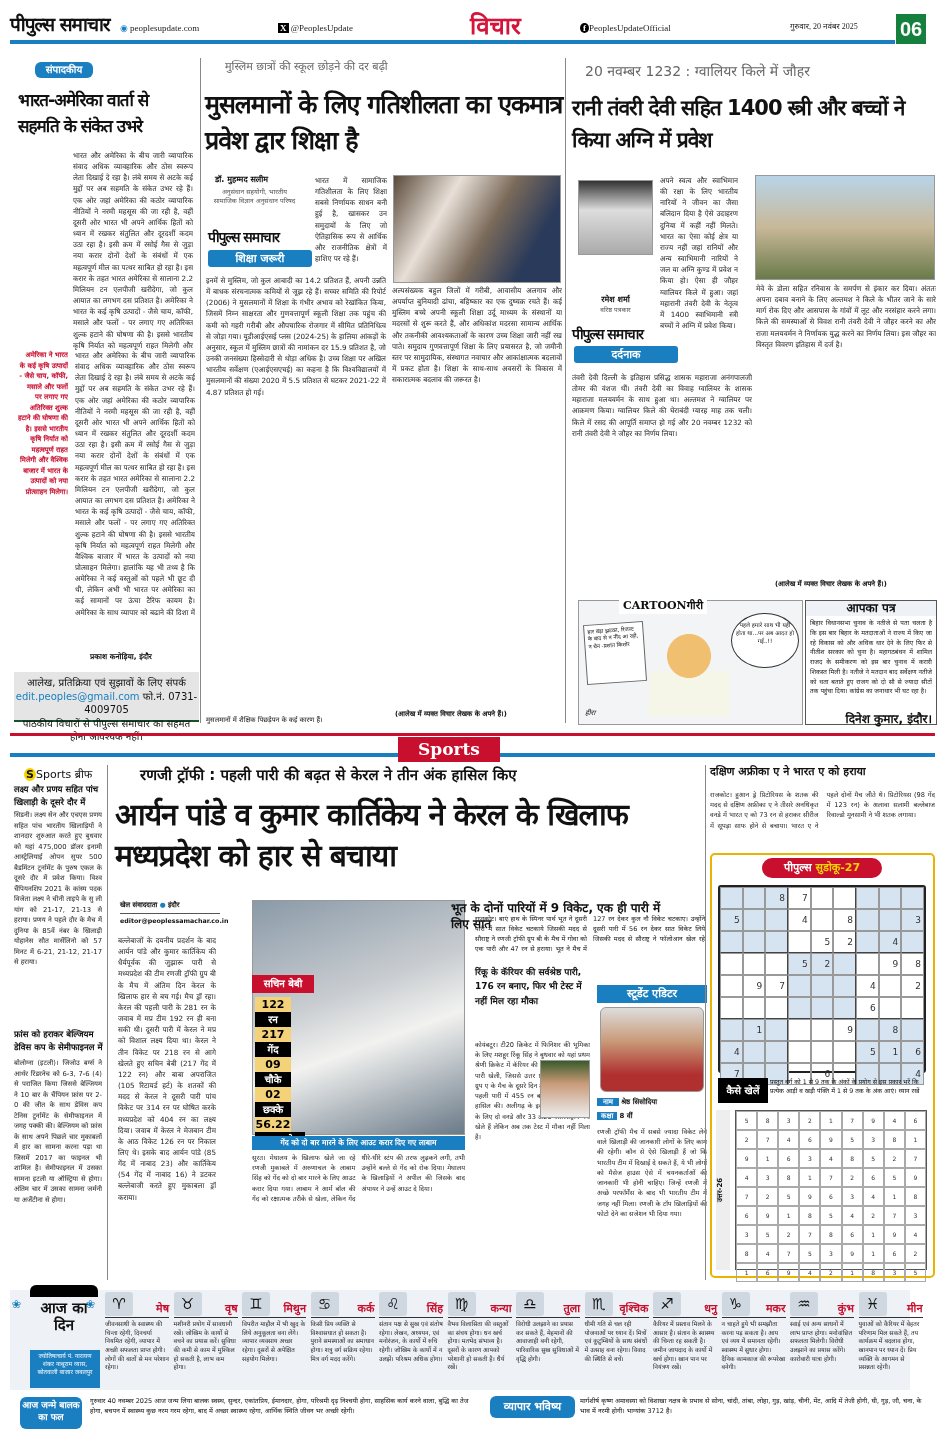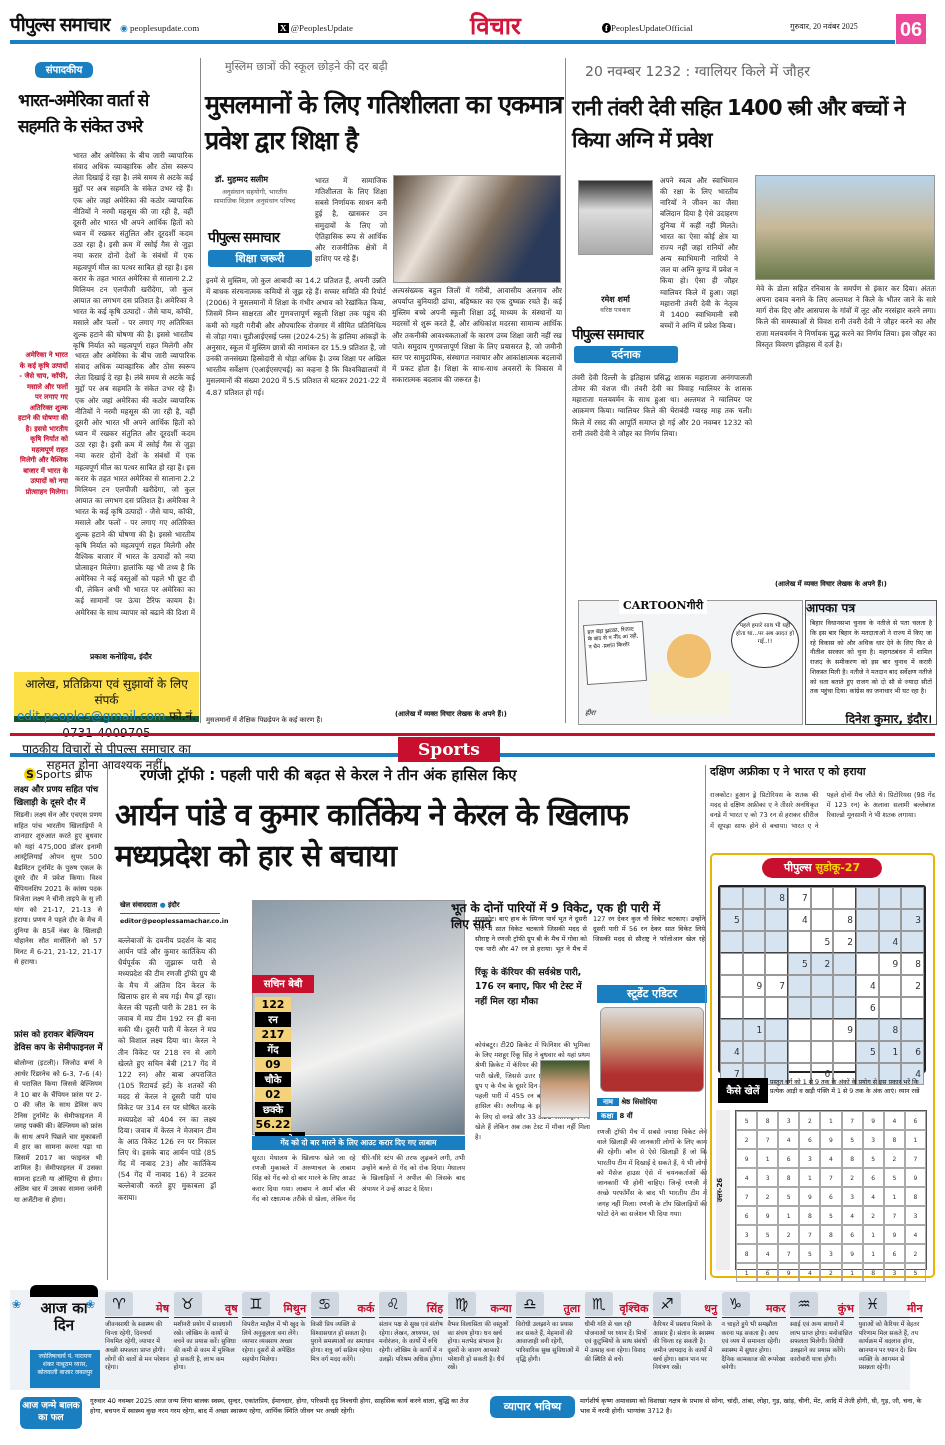--- a/index.html
+++ b/index.html
@@ -1,21 +1,21 @@
 <!DOCTYPE html>
 <html><head>
 <meta charset="utf-8">
 <style>
 *{box-sizing:border-box;margin:0;padding:0}
 body{width:945px;height:1445px;background:#fff;font-family:"DejaVu Sans",sans-serif;color:#111;position:relative;overflow:hidden;font-size:8px;line-height:1.35}
 .abs{position:absolute}
 .logo{left:10px;top:12px;font-size:19px;font-weight:bold;color:#111;font-family:"DejaVu Serif",serif;letter-spacing:-1px}
 .mh-link{font-size:9px;color:#222;font-family:"Liberation Serif",serif}
 .vichar{left:470px;top:10px;font-size:24px;font-weight:bold;color:#d4143a;font-family:"DejaVu Serif",serif}
-.pageno{left:896px;top:14px;width:30px;height:30px;background:#ec4899;color:#fff;font-size:20px;font-weight:bold;text-align:center;line-height:30px;font-family:"Liberation Sans",sans-serif}
+.pageno{left:896px;top:14px;width:30px;height:30px;background:#15803d;color:#fff;font-size:20px;font-weight:bold;text-align:center;line-height:30px;font-family:"Liberation Sans",sans-serif}
 .blue-rule{left:10px;top:40px;width:885px;height:4px;background:#1a7fc1}
 .tag{background:#1a7fc1;color:#fff;border-radius:6px;text-align:center;font-weight:bold}
 .hl{font-weight:bold;color:#111;font-family:"DejaVu Sans",sans-serif;letter-spacing:-1px}
 .sub-hl{color:#666;font-family:"DejaVu Sans",sans-serif}
 .col{font-size:7.2px;line-height:1.55;color:#222;text-align:justify;overflow:hidden}
 .photo{background:linear-gradient(135deg,#a89888,#d8cfc2 40%,#6a5a4a);border:1px solid #999}
 .vline{width:1px;background:#888}
 .sports-bar{left:10px;top:733px;width:925px;height:3px;background:#c8102e}
 .sports-blue{left:10px;top:753px;width:925px;height:4px;background:#1a7fc1}
 .sports-tag{left:398px;top:737px;width:102px;height:25px;background:#c8102e;color:#fff;font-size:17px;font-weight:bold;text-align:center;line-height:25px;font-family:"DejaVu Serif",serif}
@@ -30,32 +30,32 @@
 .rashi-text{font-size:7px;line-height:1.4;color:#222;margin-top:2px}
 .horo-bg{left:10px;top:1290px;width:900px;height:100px;background:#eef1f5}
 </style>
 </head>
 <body>
 
 <div class="abs logo"><span>पीपुल्स समाचार</span></div>
 <div class="abs mh-link" style="left:120px;top:22px"><span style="color:#1a7fc1">◉ </span><span>peoplesupdate.com</span></div>
 <div class="abs mh-link" style="left:278px;top:22px"><span style="background:#000;color:#fff;padding:0 2px;font-weight:bold">X</span> <span>@PeoplesUpdate</span></div>
 <div class="abs vichar">विचार</div>
-<div class="abs mh-link" style="left:602px;top:22px"><span style="background:#000;color:#fff;border-radius:50%;padding:0 3px;font-weight:bold">f</span><span>PeoplesUpdateOfficial</span></div>
+<div class="abs mh-link" style="left:580px;top:22px"><span style="background:#000;color:#fff;border-radius:50%;padding:0 3px;font-weight:bold">f</span><span>PeoplesUpdateOfficial</span></div>
 <div class="abs mh-link" style="left:790px;top:22px;font-size:8px">गुरुवार, 20 नवंबर 2025</div>
 <div class="abs pageno">06</div>
 <div class="abs blue-rule"></div>
 
 <div class="abs tag" style="left:35px;top:62px;width:58px;height:16px;font-size:10px;line-height:16px">संपादकीय</div>
 <div class="abs hl" style="left:18px;top:88px;width:175px;font-size:17px;line-height:1.5">भारत-अमेरिका वार्ता से सहमति के संकेत उभरे</div>
 <div class="abs col" style="left:18px;top:150px;width:175px;height:200px;padding-left:55px">भारत और अमेरिका के बीच जारी व्यापारिक संवाद अधिक व्यावहारिक और ठोस स्वरूप लेता दिखाई दे रहा है। लंबे समय से अटके कई मुद्दों पर अब सहमति के संकेत उभर रहे हैं। एक ओर जहां अमेरिका की कठोर व्यापारिक नीतियों ने नरमी महसूस की जा रही है, वहीं दूसरी ओर भारत भी अपने आर्थिक हितों को ध्यान में रखकर संतुलित और दूरदर्शी कदम उठा रहा है। इसी क्रम में रसोई गैस से जुड़ा नया करार दोनों देशों के संबंधों में एक महत्वपूर्ण मील का पत्थर साबित हो रहा है। इस करार के तहत भारत अमेरिका से सालाना 2.2 मिलियन टन एलपीजी खरीदेगा, जो कुल आयात का लगभग दस प्रतिशत है। अमेरिका ने भारत के कई कृषि उत्पादों - जैसे चाय, कॉफी, मसाले और फलों - पर लगाए गए अतिरिक्त शुल्क हटाने की घोषणा की है। इससे भारतीय कृषि निर्यात को महत्वपूर्ण राहत मिलेगी और वैश्विक बाजार में भारत के उत्पादों को नया प्रोत्साहन मिलेगा। हालांकि यह भी तथ्य है कि अमेरिका ने कई वस्तुओं को पहले भी छूट दी थी, लेकिन अभी भी भारत पर अमेरिका का कई सामानों पर ऊंचा टैरिफ कायम है। अमेरिका के साथ व्यापार को बढ़ाने की दिशा में यह कदम सकारात्मक है। भारत को सकारात्मक रुख अपनाते हुए इसे आगे बढ़ाना चाहिए।</div>
 <div class="abs col" style="left:18px;top:350px;width:50px;height:265px;font-size:6.8px;color:#c8102e;text-align:right;font-weight:bold">अमेरिका ने भारत के कई कृषि उत्पादों - जैसे चाय, कॉफी, मसाले और फलों पर लगाए गए अतिरिक्त शुल्क हटाने की घोषणा की है। इससे भारतीय कृषि निर्यात को महत्वपूर्ण राहत मिलेगी और वैश्विक बाजार में भारत के उत्पादों को नया प्रोत्साहन मिलेगा।</div>
 <div class="abs col" style="left:75px;top:350px;width:120px;height:265px">भारत और अमेरिका के बीच जारी व्यापारिक संवाद अधिक व्यावहारिक और ठोस स्वरूप लेता दिखाई दे रहा है। लंबे समय से अटके कई मुद्दों पर अब सहमति के संकेत उभर रहे हैं। एक ओर जहां अमेरिका की कठोर व्यापारिक नीतियों ने नरमी महसूस की जा रही है, वहीं दूसरी ओर भारत भी अपने आर्थिक हितों को ध्यान में रखकर संतुलित और दूरदर्शी कदम उठा रहा है। इसी क्रम में रसोई गैस से जुड़ा नया करार दोनों देशों के संबंधों में एक महत्वपूर्ण मील का पत्थर साबित हो रहा है। इस करार के तहत भारत अमेरिका से सालाना 2.2 मिलियन टन एलपीजी खरीदेगा, जो कुल आयात का लगभग दस प्रतिशत है। अमेरिका ने भारत के कई कृषि उत्पादों - जैसे चाय, कॉफी, मसाले और फलों - पर लगाए गए अतिरिक्त शुल्क हटाने की घोषणा की है। इससे भारतीय कृषि निर्यात को महत्वपूर्ण राहत मिलेगी और वैश्विक बाजार में भारत के उत्पादों को नया प्रोत्साहन मिलेगा। हालांकि यह भी तथ्य है कि अमेरिका ने कई वस्तुओं को पहले भी छूट दी थी, लेकिन अभी भी भारत पर अमेरिका का कई सामानों पर ऊंचा टैरिफ कायम है। अमेरिका के साथ व्यापार को बढ़ाने की दिशा में यह कदम सकारात्मक है। भारत को सकारात्मक रुख अपनाते हुए इसे आगे बढ़ाना चाहिए।</div>
 <div class="abs" style="left:90px;top:652px;font-size:7.5px;font-weight:bold">प्रकाश कनोड़िया, इंदौर</div>
-<div class="abs" style="left:14px;top:672px;width:185px;height:50px;background:#fde047;border-bottom:6px solid #14532d;text-align:center;font-size:12px;padding-top:4px">
+<div class="abs" style="left:14px;top:672px;width:185px;height:50px;background:#e5e5e5;border-bottom:2px solid #14532d;text-align:center;font-size:10px;padding-top:4px">
   <div>आलेख, प्रतिक्रिया एवं सुझावों के लिए संपर्क</div>
   <div><span style="color:#1a7fc1">edit.peoples@gmail.com</span> <span>फो.नं. 0731-4009705</span></div>
   <div>पाठकीय विचारों से पीपुल्स समाचार का सहमत होना आवश्यक नहीं।</div>
 </div>
 <div class="abs vline" style="left:200px;top:58px;height:665px"></div>
 
 <div class="abs sub-hl" style="left:225px;top:60px;width:340px;font-size:11px">मुस्लिम छात्रों की स्कूल छोड़ने की दर बढ़ी</div>
 <div class="abs hl" style="left:205px;top:87px;width:360px;font-size:25px;line-height:1.45">मुसलमानों के लिए गतिशीलता का एकमात्र प्रवेश द्वार शिक्षा है</div>
 <div class="abs" style="left:215px;top:175px;width:80px;text-align:left;font-size:8px;font-weight:bold">डॉ. मुहम्मद सलीम</div>
 <div class="abs" style="left:212px;top:188px;width:85px;text-align:center;font-size:6.5px;color:#555">अनुसंधान सहयोगी, भारतीय सामाजिक विज्ञान अनुसंधान परिषद</div>
@@ -83,21 +83,21 @@
 <div class="abs" style="left:775px;top:580px;font-size:6.8px;font-weight:bold">(आलेख में व्यक्त विचार लेखक के अपने हैं।)</div>
 
 <div class="abs" style="left:578px;top:600px;width:225px;height:125px;background:#f2f4f6;border:1px solid #999">
   <div class="abs" style="left:40px;top:-2px;background:#fff;padding:0 4px;font-size:11px;font-weight:bold;font-family:'DejaVu Serif',serif">CARTOONगीरी</div>
   <div class="abs" style="left:6px;top:22px;width:60px;height:60px;background:#fff;border:1px solid #666;font-size:5.5px;padding:3px;transform:rotate(-4deg)">हार बड़ा झटका, रिजल्ट के बाद से न नींद आ रही, न चैन -प्रशांत किशोर</div>
   <div class="abs" style="left:70px;top:15px;width:80px;height:100px;background:radial-gradient(circle at 50% 40%,#f0c070 30%,transparent 31%),linear-gradient(180deg,transparent 55%,#f6f6e8 55%)"></div>
   <div class="abs" style="left:152px;top:12px;width:68px;height:55px;background:#fff;border:1px solid #333;border-radius:50%;font-size:5.8px;text-align:center;padding:8px 4px">पहले हमारे साथ भी यही होता था...पर अब आदत हो गई..!!</div>
   <div class="abs" style="left:6px;top:108px;font-size:7px;font-style:italic">हीरा</div>
 </div>
 <div class="abs" style="left:805px;top:600px;width:132px;height:125px;border:1px solid #555">
-  <div style="background:#eef1f5;font-size:12px;font-weight:bold;height:15px;line-height:15px">आपका पत्र</div>
+  <div style="background:#eef1f5;text-align:center;font-size:12px;font-weight:bold;height:15px;line-height:15px">आपका पत्र</div>
   <div class="col" style="padding:2px 4px;height:95px;font-size:6.3px">बिहार विधानसभा चुनाव के नतीजे से पता चलता है कि इस बार बिहार के मतदाताओं ने राज्य में किए जा रहे विकास को और अधिक धार देने के लिए फिर से नीतीश सरकार को चुना है। महागठबंधन में शामिल राजद के समीकरण को इस बार चुनाव में करारी शिकस्त मिली है। नतीजे ने मतदान बाद सर्वेक्षण नतीजे को धता बताते हुए राजग को दो सौ से ज्यादा सीटों तक पहुंचा दिया। कांग्रेस का जनाधार भी घट रहा है।</div>
   <div style="text-align:right;padding-right:4px;font-size:12px;font-weight:bold">दिनेश कुमार, इंदौर।</div>
 </div>
 
 <div class="abs sports-bar"></div>
 <div class="abs sports-blue"></div>
 <div class="abs sports-tag">Sports</div>
 
 <div class="abs" style="left:24px;top:768px;font-size:11px"><span style="background:#f5d300;border-radius:50%;padding:0 2px;font-weight:bold">S</span><span>Sports ब्रीफ</span></div>
 <div class="abs hl" style="left:14px;top:783px;width:90px;font-size:8.5px;line-height:1.5;letter-spacing:0">लक्ष्य और प्रणय सहित पांच खिलाड़ी के दूसरे दौर में</div>

